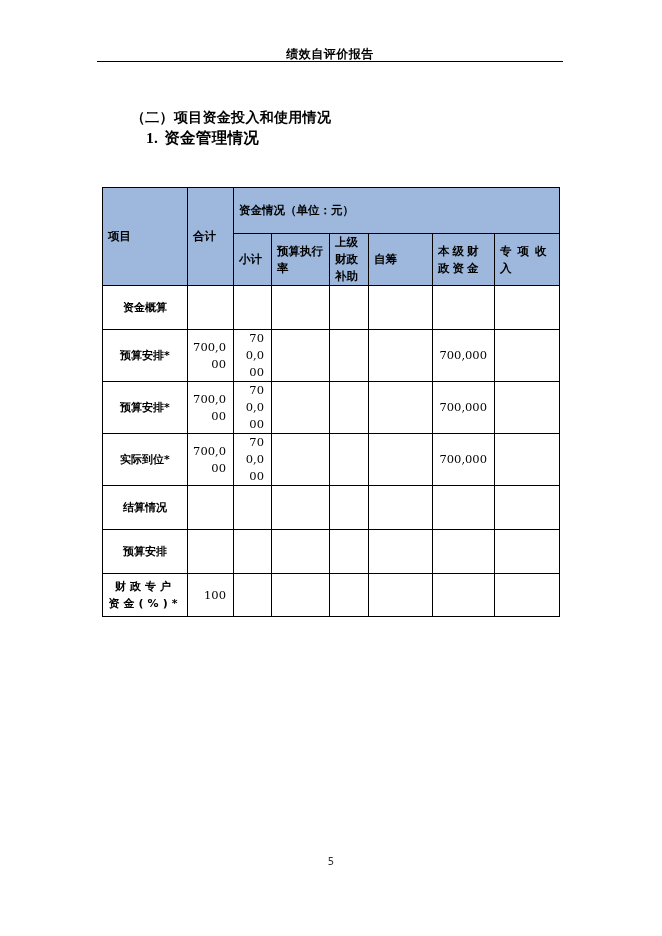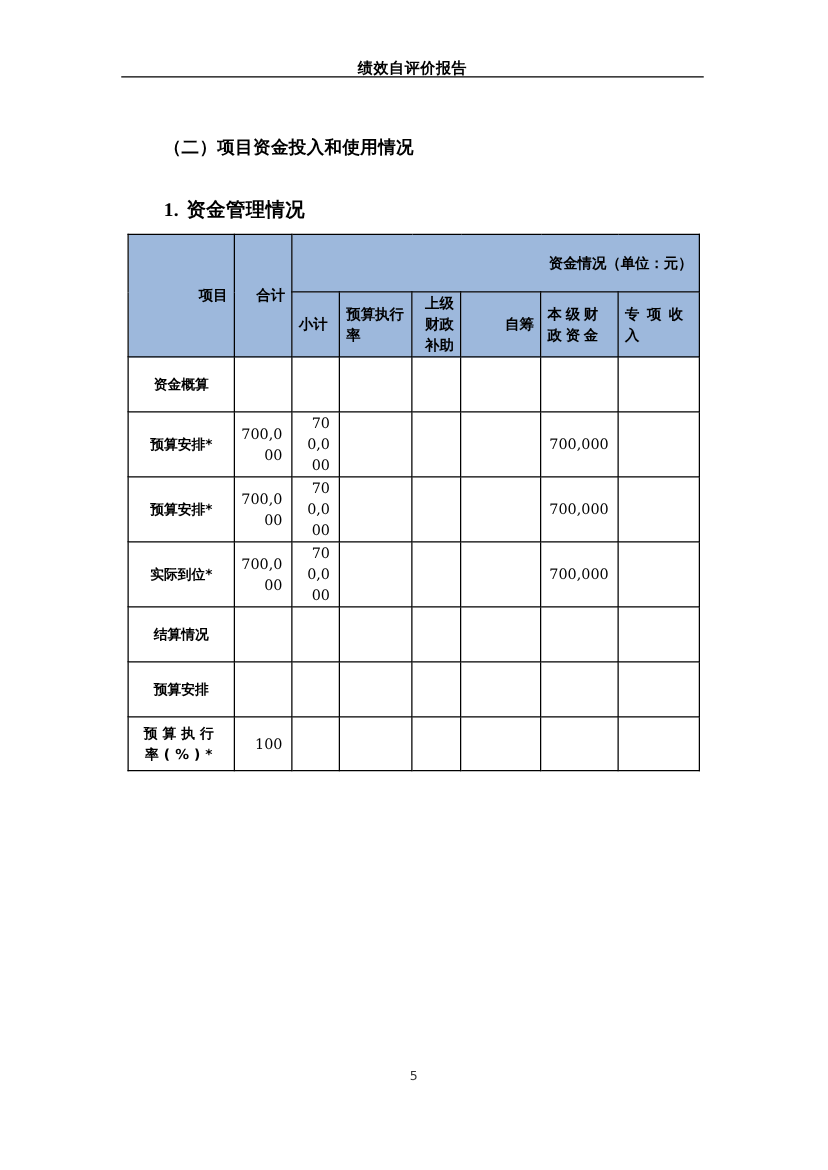--- a/index.html
+++ b/index.html
@@ -2,26 +2,26 @@
 <html><head>
 <meta charset="utf-8">
 <style>
   html, body { margin: 0; padding: 0; background: #ffffff; }
   body { width: 662px; height: 936px; position: relative; overflow: hidden;
          font-family: "DejaVu Sans", "Liberation Sans", sans-serif; color: #000; }
   .running-header { position: absolute; left: 97px; top: 46px; width: 466px; text-align: center;
                     font-size: 12px; font-weight: bold; letter-spacing: 0.5px; }
   .header-rule { position: absolute; left: 97px; top: 61px; width: 466px; height: 0; border-top: 1.2px solid #000; }
   .section-title { position: absolute; left: 131px; top: 109px; font-size: 14px; font-weight: bold; letter-spacing: 0.3px; }
-  .sub-title { position: absolute; left: 131px; top: 128px; font-size: 15.5px; font-weight: bold; letter-spacing: 0.3px; margin-top: 30px; }
+  .sub-title { position: absolute; left: 146px; top: 128px; font-size: 15.5px; font-weight: bold; letter-spacing: 0.3px; }
   .sub-title .num { font-family: "Liberation Serif", serif; margin-right: 6px; }
   table.fund { position: absolute; left: 102px; top: 187px; border-collapse: collapse; table-layout: fixed; width: 457px; }
   table.fund td { border: 1.3px solid #000; font-size: 11.5px; padding: 0 5px; vertical-align: middle; line-height: 17px; }
   table.fund .hd { background: #9db8dc; font-weight: bold; }
-  .c { text-align: right; }
+  .c { text-align: left; }
   .num-cell { text-align: right; font-family: "DejaVu Serif", "Liberation Serif", serif; font-size: 11px; padding-right: 7px !important; word-break: break-all; }
   .label-cell { font-weight: bold; font-size: 11px !important; text-align: center; }
   .page-number { position: absolute; left: 0; width: 662px; top: 856px; text-align: center; font-size: 10px; color: #333; }
 </style>
 </head>
 <body>
 
 <div class="running-header">绩效自评价报告</div>
 <div class="header-rule"></div>
 
@@ -107,21 +107,21 @@
     <td class="label-cell">预算安排</td>
     <td class="num-cell"></td>
     <td class="num-cell"></td>
     <td class="num-cell"></td>
     <td class="num-cell"></td>
     <td class="num-cell"></td>
     <td class="num-cell"></td>
     <td class="num-cell"></td>
   </tr>
   <tr style="height:43px">
-    <td class="label-cell" style="letter-spacing:4px">预算执行率(%)*</td>
+    <td class="label-cell" style="letter-spacing:4px">财政专户资金(%)*</td>
     <td class="num-cell">100</td>
     <td class="num-cell"></td>
     <td class="num-cell"></td>
     <td class="num-cell"></td>
     <td class="num-cell"></td>
     <td class="num-cell"></td>
     <td class="num-cell"></td>
   </tr>
 </tbody>
   </table>

